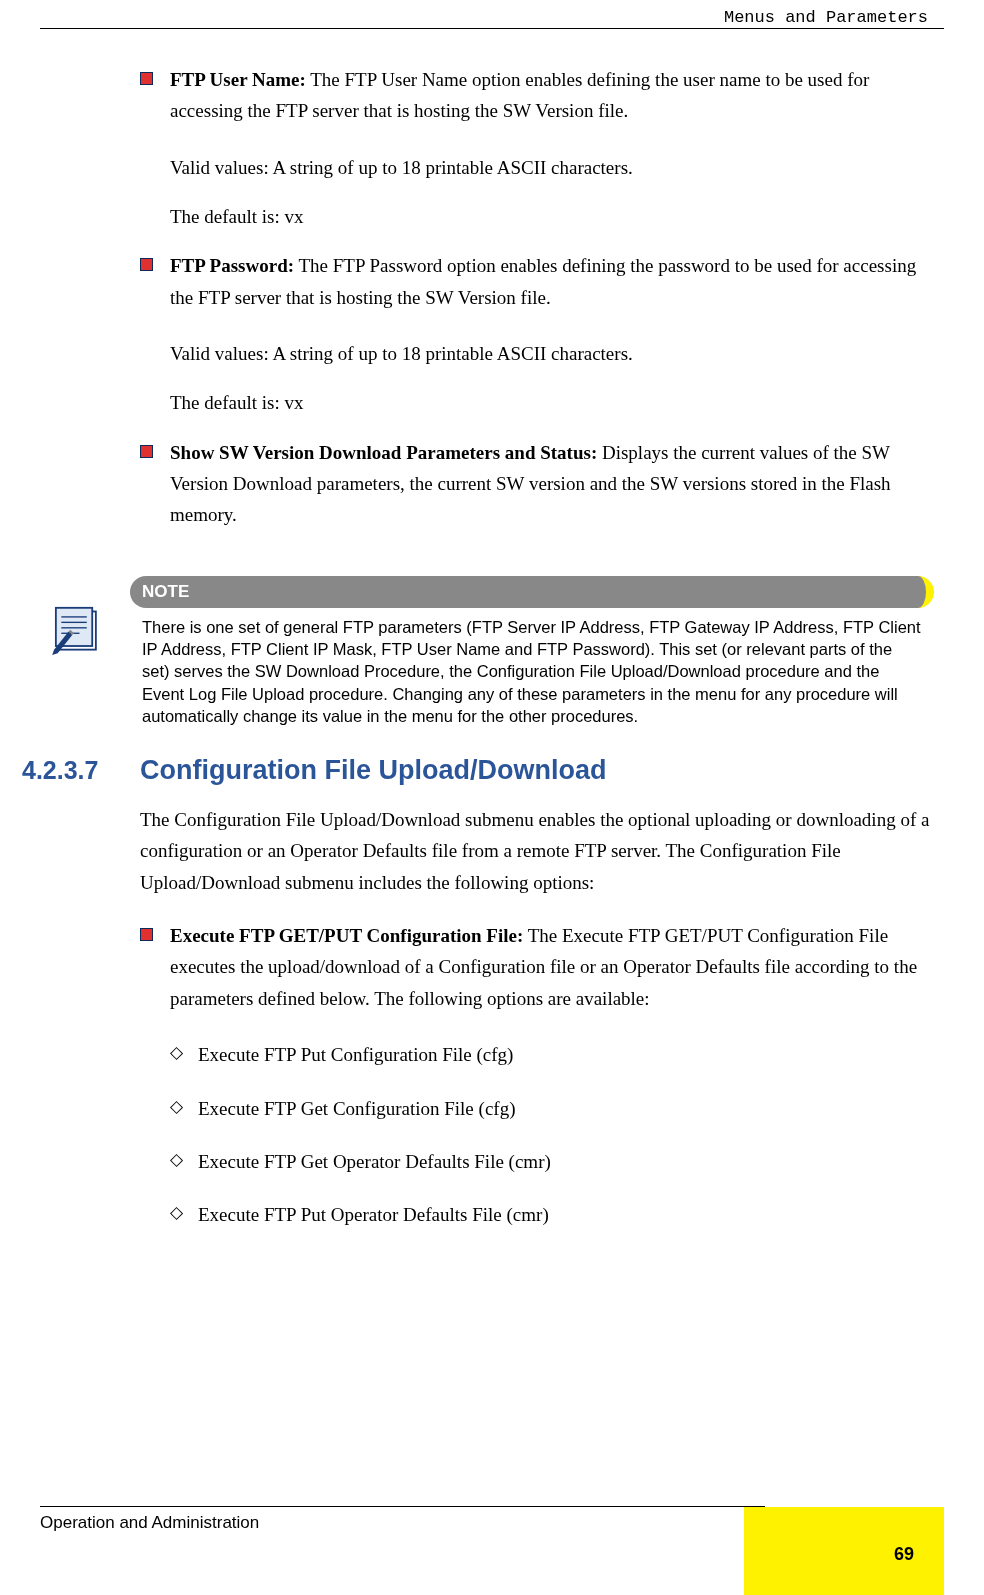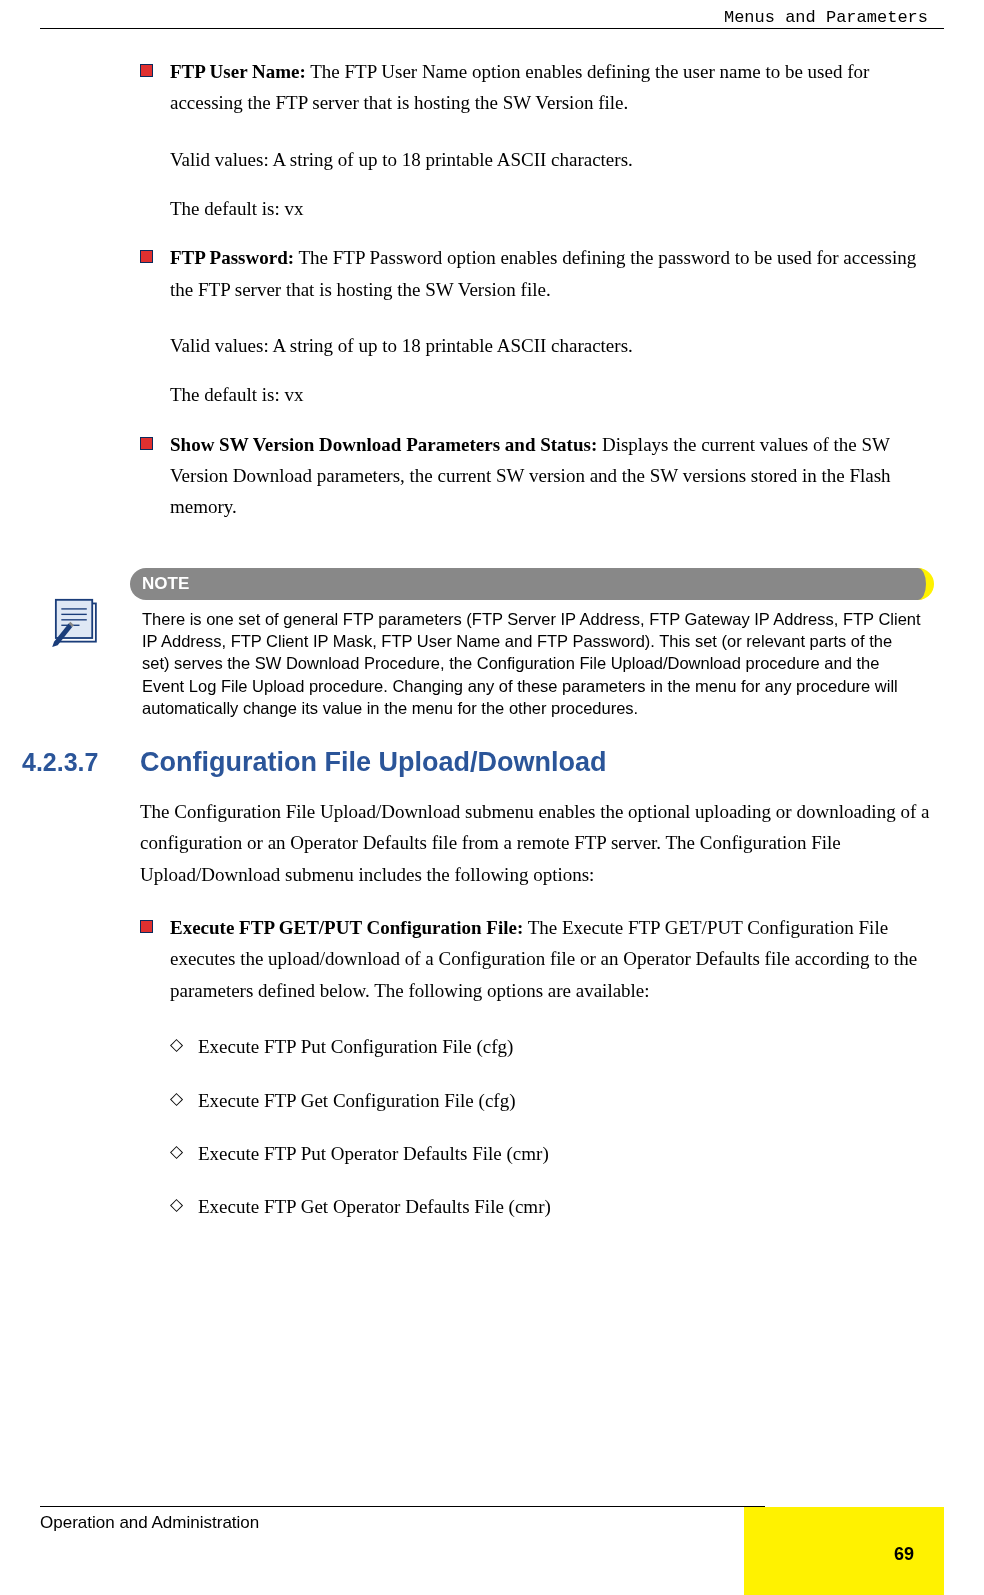--- a/index.html
+++ b/index.html
@@ -24,21 +24,21 @@
     }
     .header-text {
       position: absolute;
       top: 8px;
       right: 56px;
       font-family: Liberation Mono, monospace;
       font-size: 17px;
     }
     .content {
       position: absolute;
-      top: 56px;
+      top: 64px;
       left: 140px;
       right: 50px;
     }
     .bullet-item {
       position: relative;
       padding-left: 30px;
       margin-bottom: 25px;
       font-size: 19px;
       line-height: 1.65;
     }
@@ -215,22 +215,22 @@
 
   <div class="body-para">The Configuration File Upload/Download submenu enables the optional uploading or downloading of a configuration or an Operator Defaults file from a remote FTP server. The Configuration File Upload/Download submenu includes the following options:</div>
 
   <div class="bullet-item">
     <span class="bullet-strong">Execute FTP GET/PUT Configuration File:</span><span> The Execute FTP GET/PUT Configuration File executes the upload/download of a Configuration file or an Operator Defaults file according to the parameters defined below. The following options are available:</span>
   </div>
 
   <div class="diamond-list">
     <div class="diamond-item">Execute FTP Put Configuration File (cfg)</div>
     <div class="diamond-item">Execute FTP Get Configuration File (cfg)</div>
+    <div class="diamond-item">Execute FTP Get Operator Defaults File (cmr)</div>
     <div class="diamond-item">Execute FTP Put Operator Defaults File (cmr)</div>
-    <div class="diamond-item">Execute FTP Get Operator Defaults File (cmr)</div>
   </div>
 
 </div>
 
 <div class="footer-line"></div>
 <div class="footer-text">Operation and Administration</div>
 <div class="footer-yellow"></div>
 <div class="page-number">69</div>
 
 </body></html>

